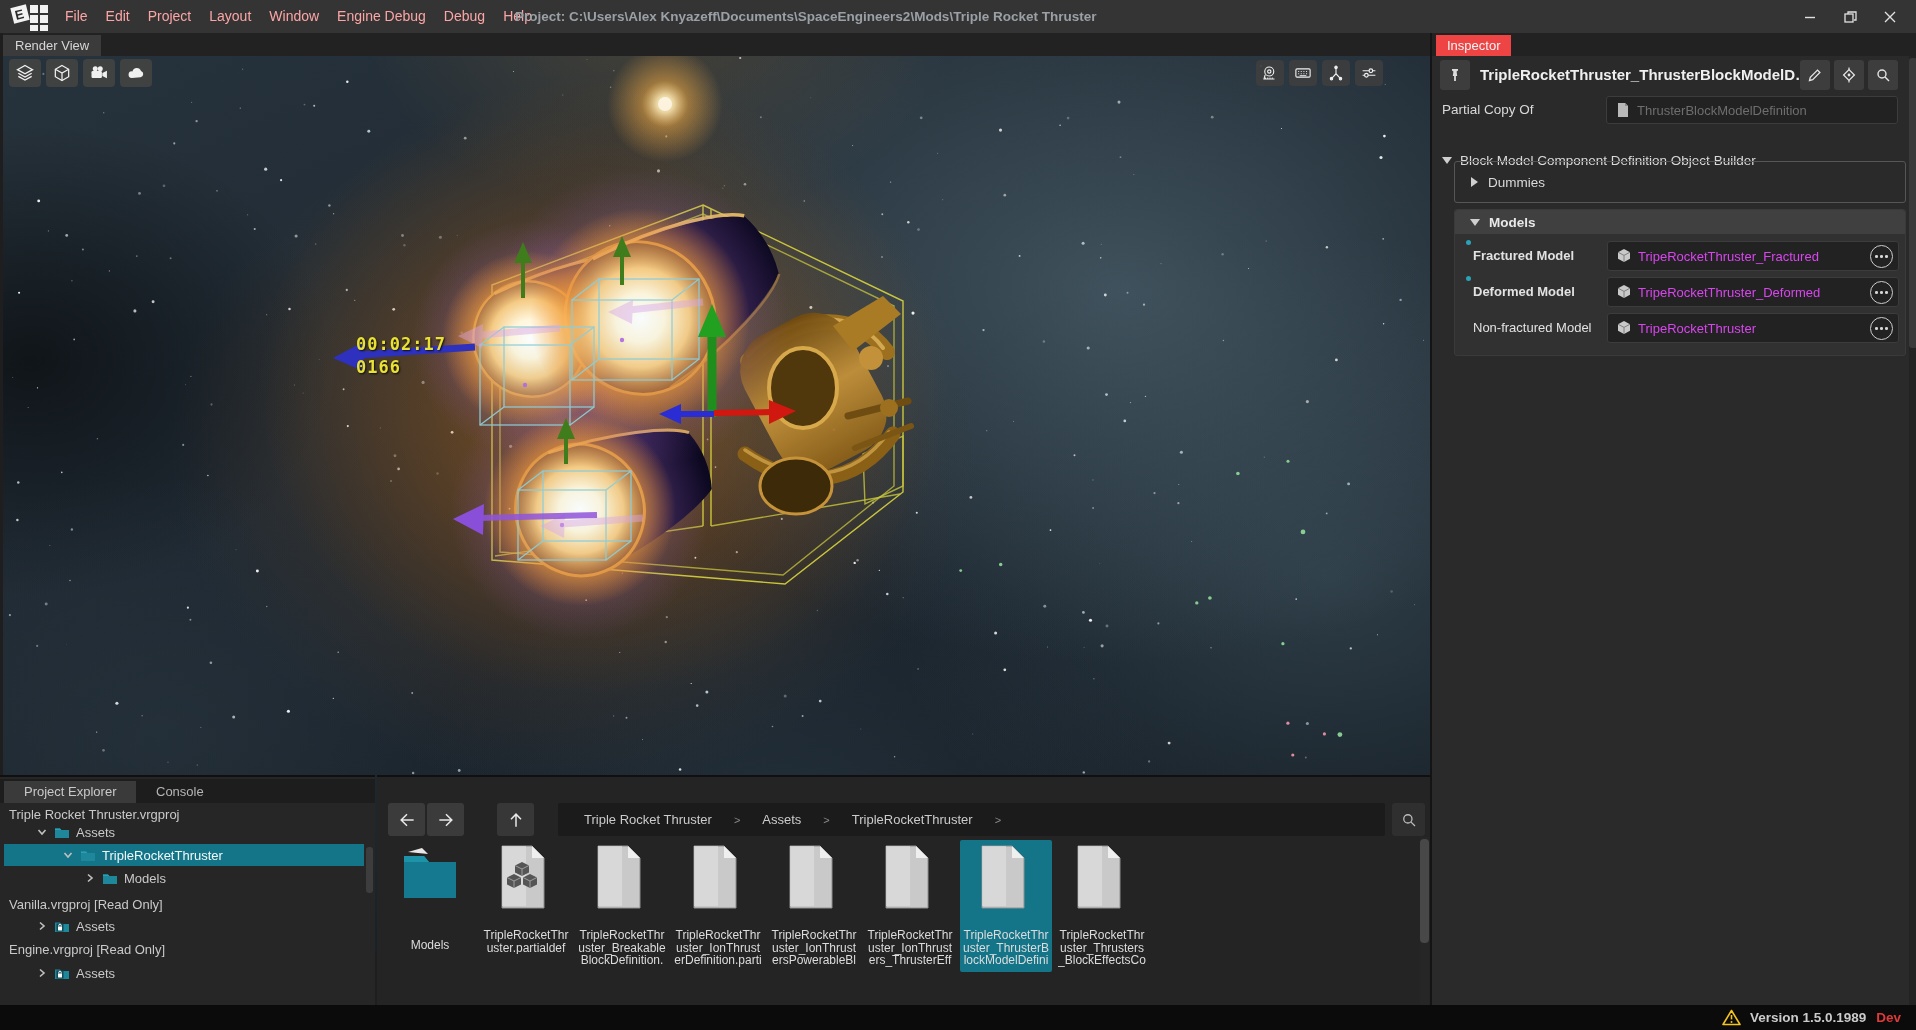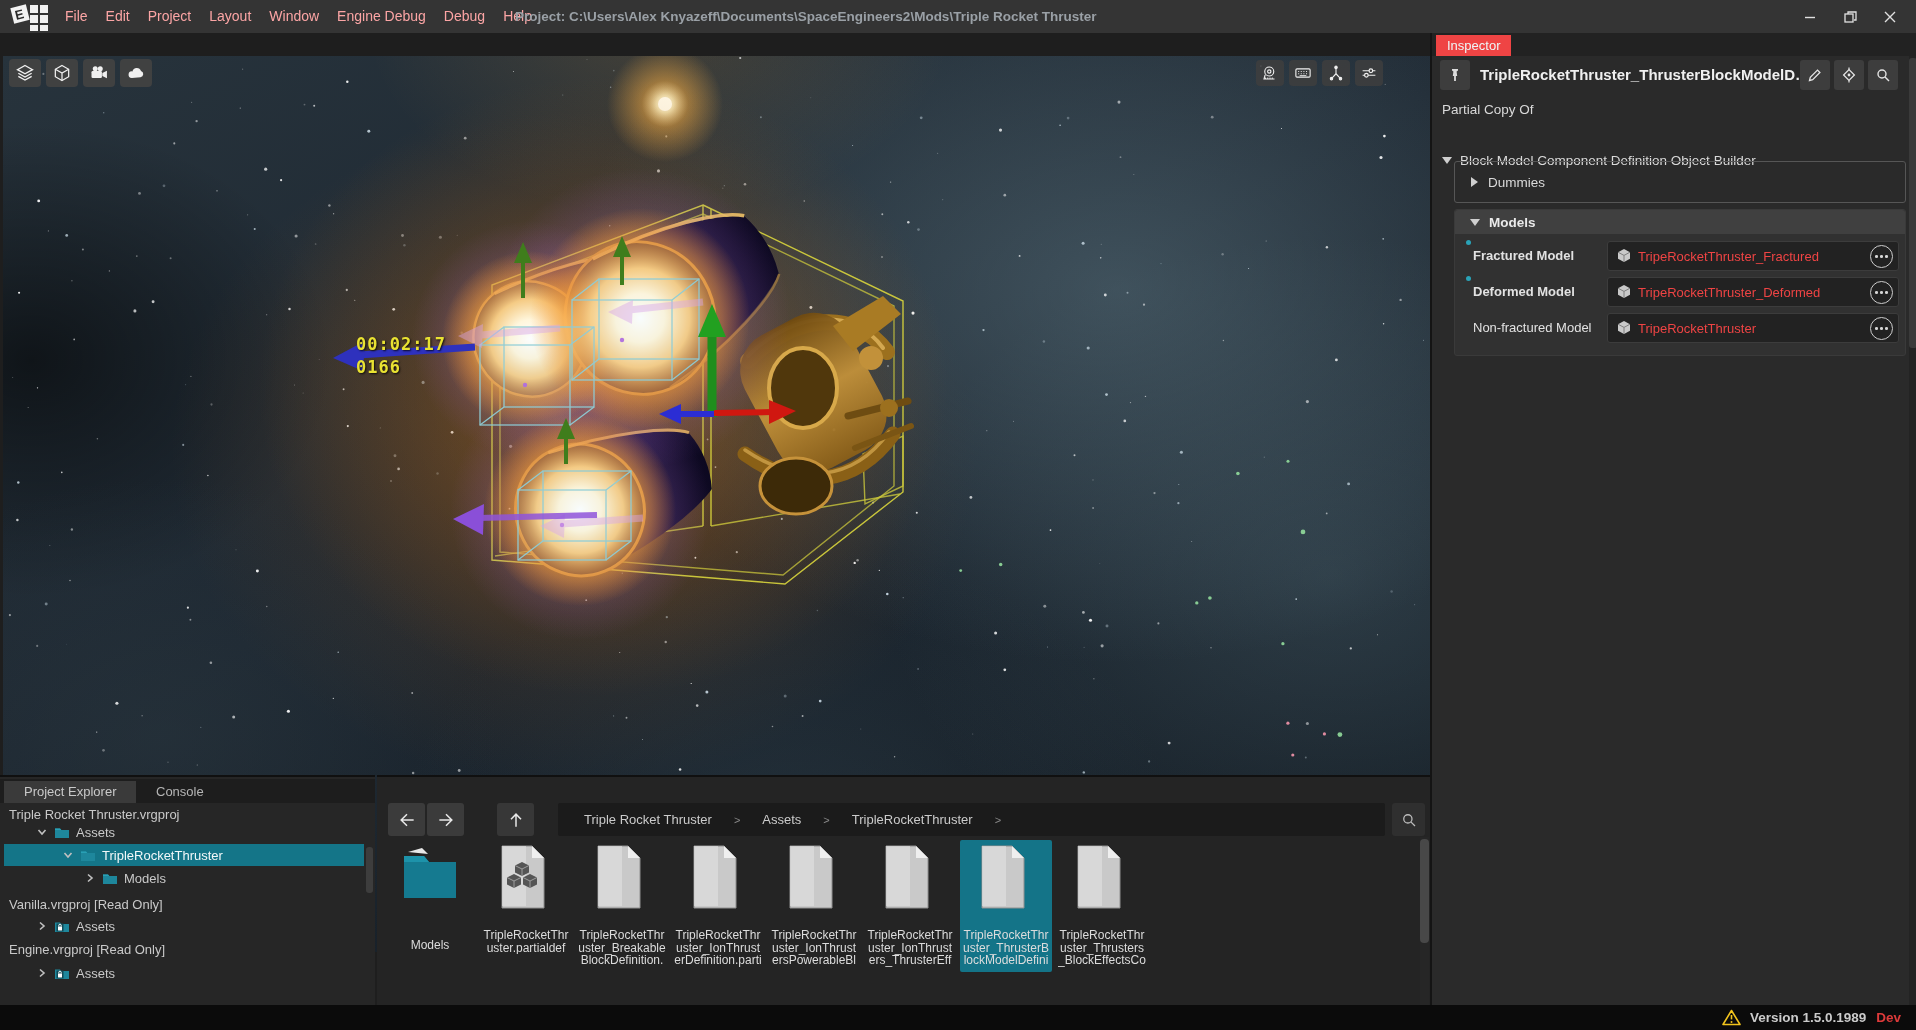--- a/index.html
+++ b/index.html
@@ -90,21 +90,21 @@
   #insp-pin { left:8px; top:27px; }
   #insp-title { position:absolute; left:48px; top:27px; height:30px; line-height:30px; font-size:15px;
                 font-weight:bold; color:#f0f0f0; white-space:nowrap; }
   #insp-edit { left:368px; top:27px; } #insp-locate { left:402px; top:27px; } #insp-search { left:436px; top:27px; }
   #partial-label { position:absolute; left:10px; top:63px; height:28px; line-height:28px; font-size:13.5px; color:#d9d9d9; }
   .field { position:absolute; background:#222222; border:1px solid #3c3c3c; border-radius:3px;
            display:flex; align-items:center; }
   #partial-field { left:174px; top:63px; width:292px; height:28px; }
   #partial-field .field-text { color:#6e6e6e; }
   .field-ico { margin:0 6px 0 8px; flex:0 0 16px; }
-  .field-text { font-size:13px; color:#ef4444; white-space:nowrap; overflow:hidden; flex:1; }
+  .field-text { font-size:13px; color:#d946ef; white-space:nowrap; overflow:hidden; flex:1; }
   #section-header { position:absolute; left:10px; top:120px; font-size:13.5px; color:#dadada;
                     display:flex; align-items:center; gap:8px; }
   #dummies-box { position:absolute; left:22px; top:128px; width:452px; height:42px; border:1px solid #565656;
                  border-radius:3px; display:flex; align-items:center; padding-left:16px; gap:10px;
                  font-size:13.5px; color:#dadada; }
   #models-box { position:absolute; left:22px; top:176px; width:452px; height:147px; background:#313131;
                 border:1px solid #3a3a3a; border-radius:3px; }
   #models-header { position:absolute; left:0; top:0; width:450px; height:24px; background:#404040;
                    border-radius:3px 3px 0 0; display:flex; align-items:center; padding-left:15px; gap:9px;
                    font-size:13.5px; font-weight:bold; color:#e9e9e9; }
@@ -170,20 +170,23 @@
           </svg>
       </div>
       <div class="win-btn">
         <svg width="14" height="14" viewBox="0 0 14 14">
             <path d="M2 2l10 10M12 2L2 12" stroke="#e0e0e0" stroke-width="1.4"></path>
           </svg>
       </div>
     </div>
   </header>
 
+  <div id="left-tabstrip">
+    <div id="renderview-tab">Render View</div>
+  </div>
 
   <div id="viewport">
     <svg id="scene" width="1427" height="719" viewBox="0 0 1427 719">
       <defs>
         <radialGradient id="gCore">
           <stop offset="0%" stop-color="#ffffff"></stop>
             <stop offset="22%" stop-color="#fff6dc"></stop>
           <stop offset="45%" stop-color="#ffd488" stop-opacity=".95"></stop>
           <stop offset="70%" stop-color="#f59b33" stop-opacity=".55"></stop>
           <stop offset="100%" stop-color="#f58b20" stop-opacity="0"></stop>
@@ -866,20 +869,27 @@
         </svg>
     </div>
     <div id="insp-search" class="insp-btn">
       <svg width="16" height="16" viewBox="0 0 16 16" fill="none" stroke="#e4e4e4" stroke-width="1.4">
           <circle cx="7" cy="7" r="4"></circle>
           <path d="M10 10l4 4"></path>
         </svg>
     </div>
 
     <div id="partial-label">Partial Copy Of</div>
+    <div id="partial-field" class="field">
+      <svg class="field-ico" width="16" height="16" viewBox="0 0 16 16">
+          <path d="M3 1h7l3 3v11H3z" fill="#b9b9b9"></path>
+          <path d="M10 1v3h3" fill="#8d8d8d"></path>
+        </svg>
+      <span class="field-text">ThrusterBlockModelDefinition</span>
+    </div>
 
     <div id="section-header">
       <span class="tri tri-down"></span>
       <span>Block Model Component Definition Object Builder</span>
     </div>
 
     <div id="dummies-box">
       <span class="tri tri-right"></span>
       <span>Dummies</span>
     </div>

